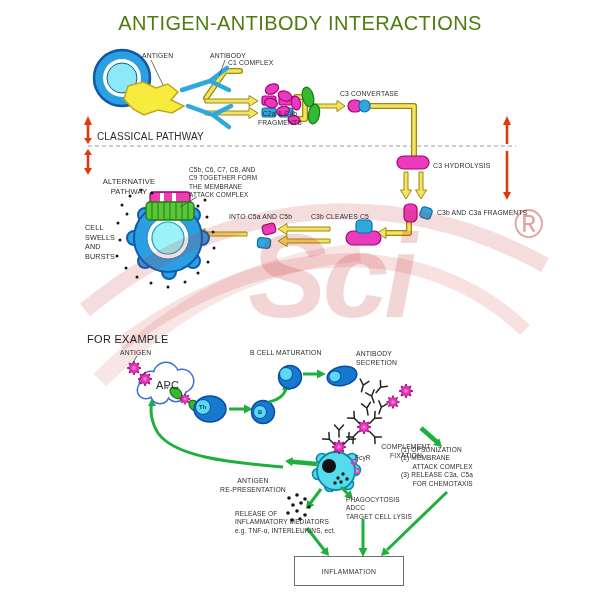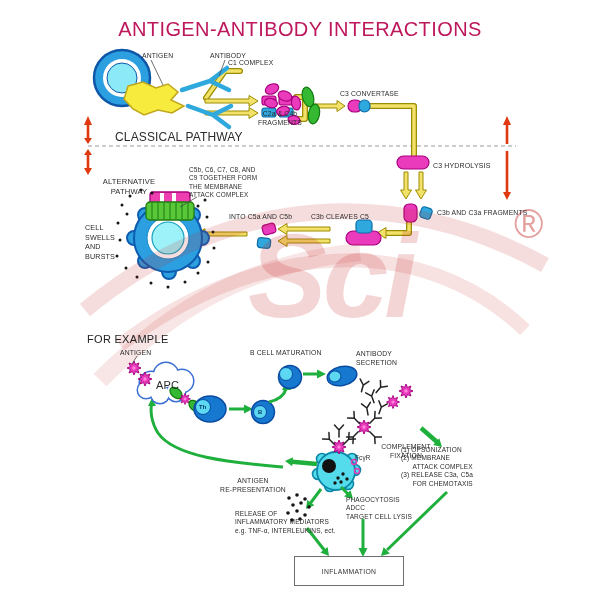--- a/index.html
+++ b/index.html
@@ -3,22 +3,22 @@
 <meta charset="utf-8">
 <style>
   html,body{margin:0;padding:0;background:#fff;}
   .stage{position:relative;width:600px;height:600px;background:#fff;overflow:hidden;
          font-family:"Liberation Sans",sans-serif;}
   .stage svg.scene{position:absolute;left:0;top:0;}
   .labels{position:absolute;left:0;top:0;width:600px;height:600px;}
   .lbl{position:absolute;color:#2b2b2b;font-size:6.8px;line-height:1.3;
        white-space:pre;letter-spacing:.15px;}
   .lbl.c{text-align:center;margin-top:27px;}
-  .title{position:absolute;left:90px;top:18px;width:420px;text-align:center;
-         font-size:20px;color:#be185d;letter-spacing:.4px;}
+  .title{position:absolute;left:90px;top:12px;width:420px;text-align:center;
+         font-size:20px;color:#4d7c0f;letter-spacing:.4px;}
   .subtitle{position:absolute;left:88px;top:29px;font-size:9.3px;color:#222;letter-spacing:.2px;}
   .para{position:absolute;left:96px;width:414px;font-size:7.6px;line-height:1.34;
         color:#272727;letter-spacing:.1px;}
   .para::before{content:"\2022";position:absolute;left:-8px;top:0;}
   .forexample{position:absolute;left:87px;top:333px;font-size:11px;color:#222;letter-spacing:.3px;}
   .cellname{position:absolute;font-weight:bold;color:#06335f;}
   .inflambox{position:absolute;left:294px;top:556px;width:108px;height:28px;
              border:1px solid #6e6e6e;background:#fff;display:flex;align-items:center;
              justify-content:center;font-size:6.8px;color:#333;letter-spacing:.3px;}
   .watermark{position:absolute;left:0;top:0;width:600px;height:600px;pointer-events:none;}
@@ -358,21 +358,21 @@
 
   <div class="labels">
     <div class="title">ANTIGEN-ANTIBODY INTERACTIONS</div>
 
     <div class="lbl" style="left:142px;top:52px;">ANTIGEN</div>
     <div class="lbl" style="left:210px;top:52px;">ANTIBODY</div>
     <div class="lbl" style="left:228px;top:59px;">C1 COMPLEX</div>
     <div class="lbl c" style="left:252px;top:83px;width:56px;">C2a &amp; C4b
 FRAGMENTS</div>
     <div class="lbl" style="left:340px;top:90px;">C3 CONVERTASE</div>
-    <div class="lbl" style="left:115px;top:130px;font-size:12px;">CLASSICAL PATHWAY</div>
+    <div class="lbl" style="left:97px;top:130px;font-size:10px;">CLASSICAL PATHWAY</div>
     <div class="lbl c" style="left:96px;top:150px;width:66px;font-size:7.6px;">ALTERNATIVE
 PATHWAY</div>
 
     <div class="lbl" style="left:189px;top:166px;font-size:6.4px;">C5b, C6, C7, C8, AND
 C9 TOGETHER FORM
 THE MEMBRANE
 ATTACK COMPLEX</div>
     <div class="lbl" style="left:433px;top:161px;font-size:7px;">C3 HYDROLYSIS</div>
     <div class="lbl" style="left:437px;top:209px;">C3b AND C3a FRAGMENTS</div>
     <div class="lbl" style="left:229px;top:213px;">INTO C5a AND C5b</div>

